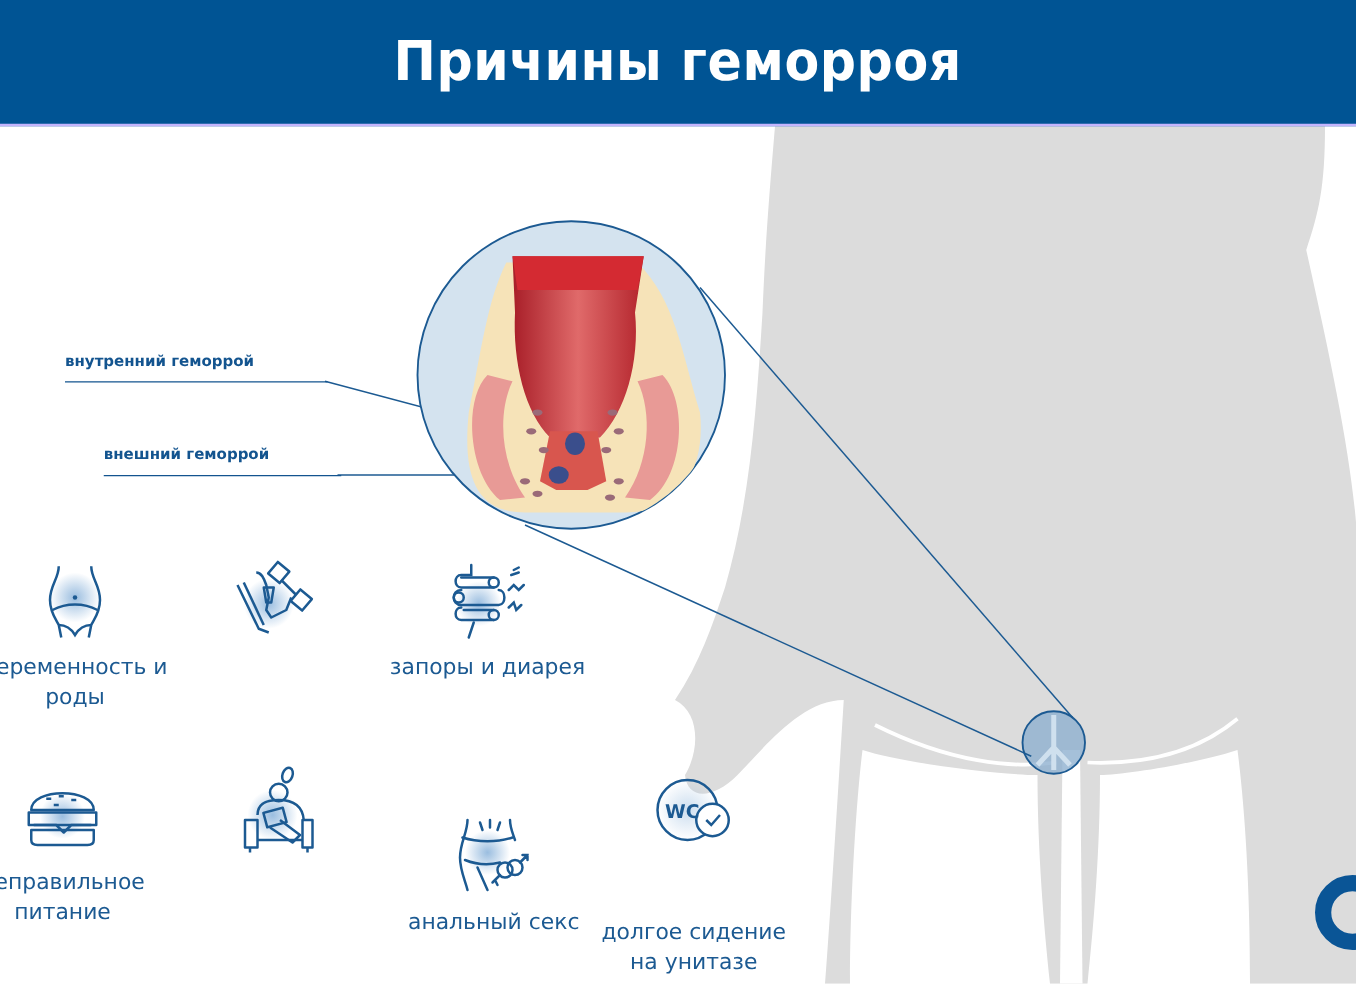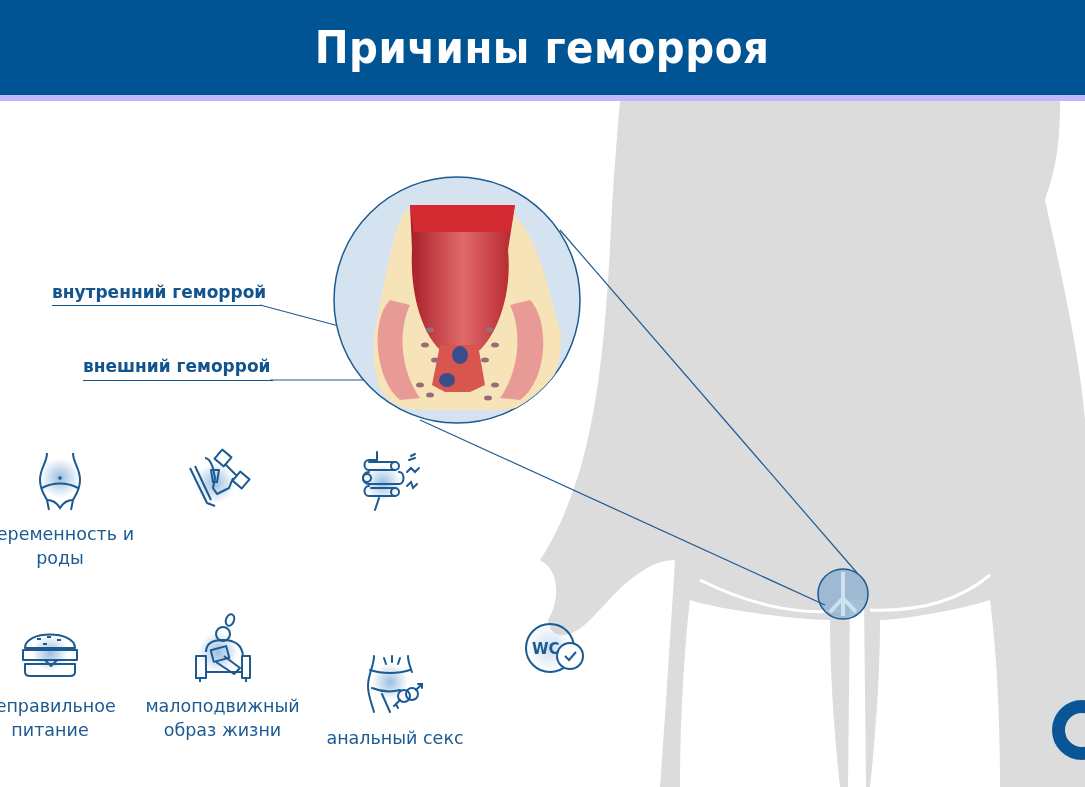--- a/index.html
+++ b/index.html
@@ -2,34 +2,34 @@
 <html><head>
   <meta charset="utf-8">
   <style>
     * { margin: 0; padding: 0; box-sizing: border-box; }
     html, body { width: 1085px; height: 787px; overflow: hidden; background: #ffffff; }
     body { position: relative; font-family: "DejaVu Sans", sans-serif; }
 
     .header {
       position: absolute; left: 0; top: 0; width: 1085px; height: 101px;
       background: #005494;
-      border-bottom: 6px solid #c4b5fd;
+      border-bottom: 2px solid #c4b5fd;
       display: flex; align-items: center; justify-content: center;
       z-index: 5;
     }
     .header-title {
       color: #ffffff; font-size: 44px; font-weight: bold; letter-spacing: 0.5px;
       font-family: "DejaVu Sans", sans-serif;
       transform: scaleX(0.92);
     }
 
     .body-svg { position: absolute; left: 0; top: 0; width: 1085px; height: 787px; z-index: 1; }
 
     .label {
-      position: absolute; color: #13548f; font-weight: bold; font-size: 17px;
+      position: absolute; color: #13548f; font-weight: bold; font-size: 12px;
       white-space: nowrap; z-index: 3;
     }
     .label-line { position: absolute; height: 1px; background: #13548f; z-index: 3; }
 
     .cause {
       position: absolute; z-index: 3; display: flex; flex-direction: column; align-items: center;
     }
     .cause-icon { width: 70px; height: 66px; }
     .cause-text {
       margin-top: 8px; color: #1c5a92; font-size: 17.5px; line-height: 24px; text-align: center;
@@ -165,20 +165,21 @@
       <circle cx="12" cy="30" r="4"></circle>
       <path d="M14 38 C8 38 8 48 14 48 L40 48"></path>
       <circle cx="40" cy="44" r="4"></circle>
       <path d="M40 40 L16 40"></path>
       <path d="M24 50 L20 62"></path>
       <path d="M56 8 L60 6 M54 12 L60 10"></path>
       <path d="M52 24 L56 20 L60 24 L64 20"></path>
       <path d="M52 38 L56 34 L58 40 L62 36"></path>
     </g>
   </svg>
+  <div class="cause-text">запоры и диарея</div>
 </div>
 
 <div class="cause" style="left:-30px; top:620px; width:160px;">
   <svg class="cause-icon" viewBox="0 0 70 66">
     <circle cx="35" cy="33" r="18" fill="url(#glow)"></circle>
     <g stroke="#1c5a92" stroke-width="2" fill="none" stroke-linejoin="round">
       <path d="M10 28 C10 10 60 10 60 28 Z"></path>
       <path d="M8 30 L62 30 L62 40 L8 40 Z"></path>
       <path d="M12 40 L30 40 L36 46 L42 40 L58 40"></path>
       <path d="M10 44 L60 44 L60 52 C60 55 58 56 55 56 L15 56 C12 56 10 55 10 52 Z"></path>
@@ -202,22 +203,20 @@
       <circle cx="35" cy="22" r="7"></circle>
       <path d="M18 40 C18 30 26 28 35 28 C46 28 54 32 55 44"></path>
       <rect x="24" y="36" width="16" height="12" transform="rotate(-15 32 42)"></rect>
       <path d="M28 50 L46 62 L52 56 L36 44"></path>
       <path d="M8 44 L18 44 L18 66 L8 66 Z"></path>
       <path d="M54 44 L62 44 L62 66 L54 66 Z"></path>
       <path d="M18 60 L54 60"></path>
       <path d="M12 66 L12 70 M58 66 L58 70"></path>
     </g>
   </svg>
-  <div class="cause-text">малоподвижный
-образ жизни</div>
 </div>
 
 <div class="cause" style="left:315px; top:652px; width:160px;">
   <svg class="cause-icon" viewBox="0 0 70 66">
     <circle cx="30" cy="30" r="18" fill="url(#glow)"></circle>
     <g stroke="#1c5a92" stroke-width="2" fill="none" stroke-linecap="round">
       <path d="M14 4 C14 14 8 22 8 34 C8 44 12 52 14 60"></path>
       <path d="M48 4 C48 10 50 14 52 20"></path>
       <path d="M10 18 C22 22 38 22 50 18"></path>
       <path d="M12 36 C22 40 32 40 40 38"></path>
@@ -235,15 +234,17 @@
 <div class="cause" style="left:475px; top:620px; width:160px;gap:40px;">
   <svg class="cause-icon" viewBox="0 0 70 66">
     <circle cx="30" cy="28" r="24" fill="url(#glow)" fill-opacity="0.5"></circle>
     <g stroke="#1c5a92" stroke-width="2" fill="none">
       <circle cx="30" cy="28" r="24"></circle>
       <circle cx="50" cy="36" r="13" fill="#ffffff"></circle>
       <path d="M45 36 L49 40 L56 32"></path>
     </g>
     <text x="12" y="34" font-family="DejaVu Sans, sans-serif" font-weight="bold" font-size="15" fill="#1c5a92">WC</text>
   </svg>
+  <div class="cause-text">долгое сидение
+на унитазе</div>
 </div>
 
 <div class="brand-mark"></div>
 
 </body></html>

